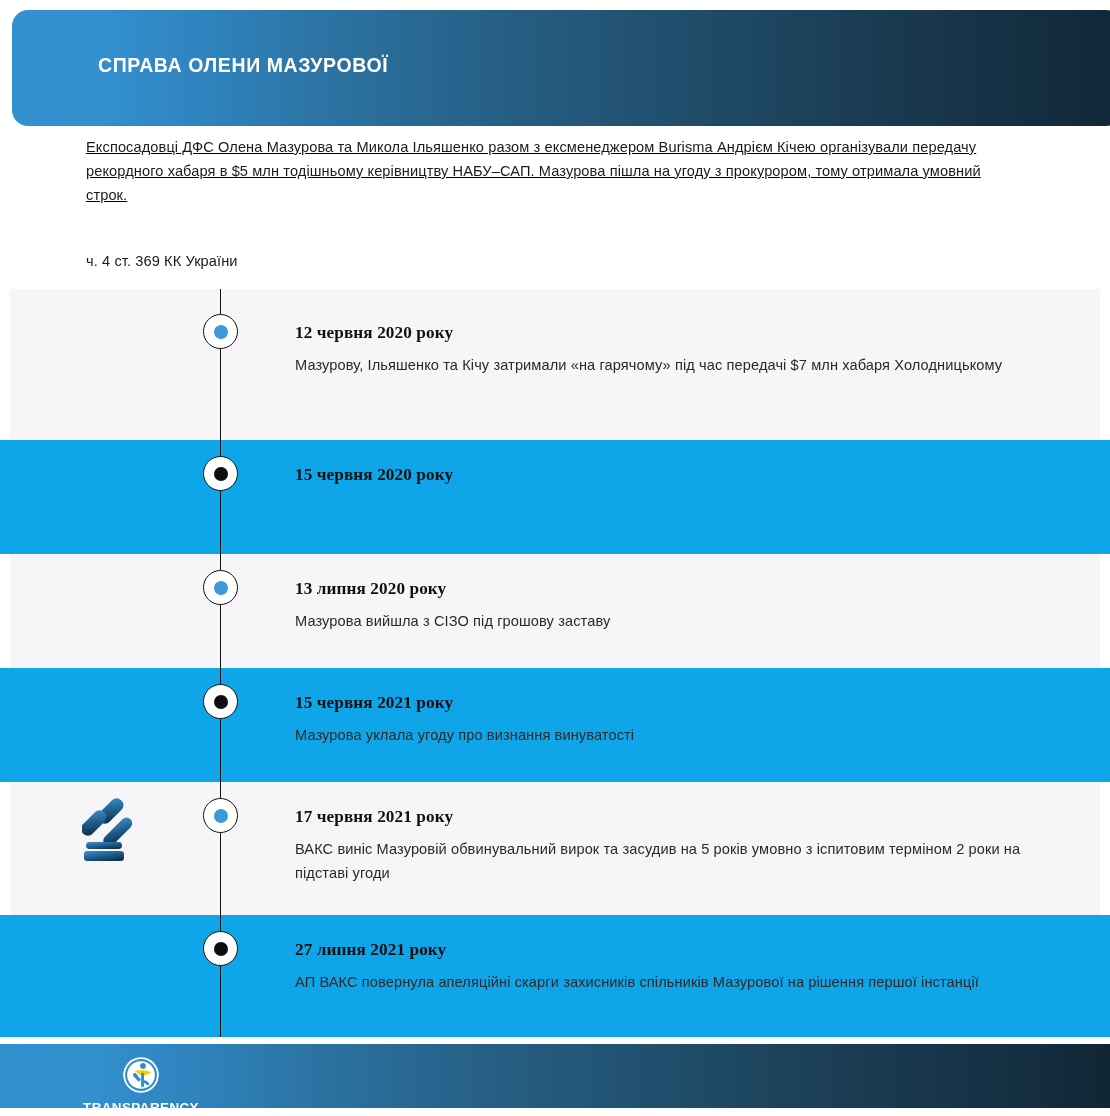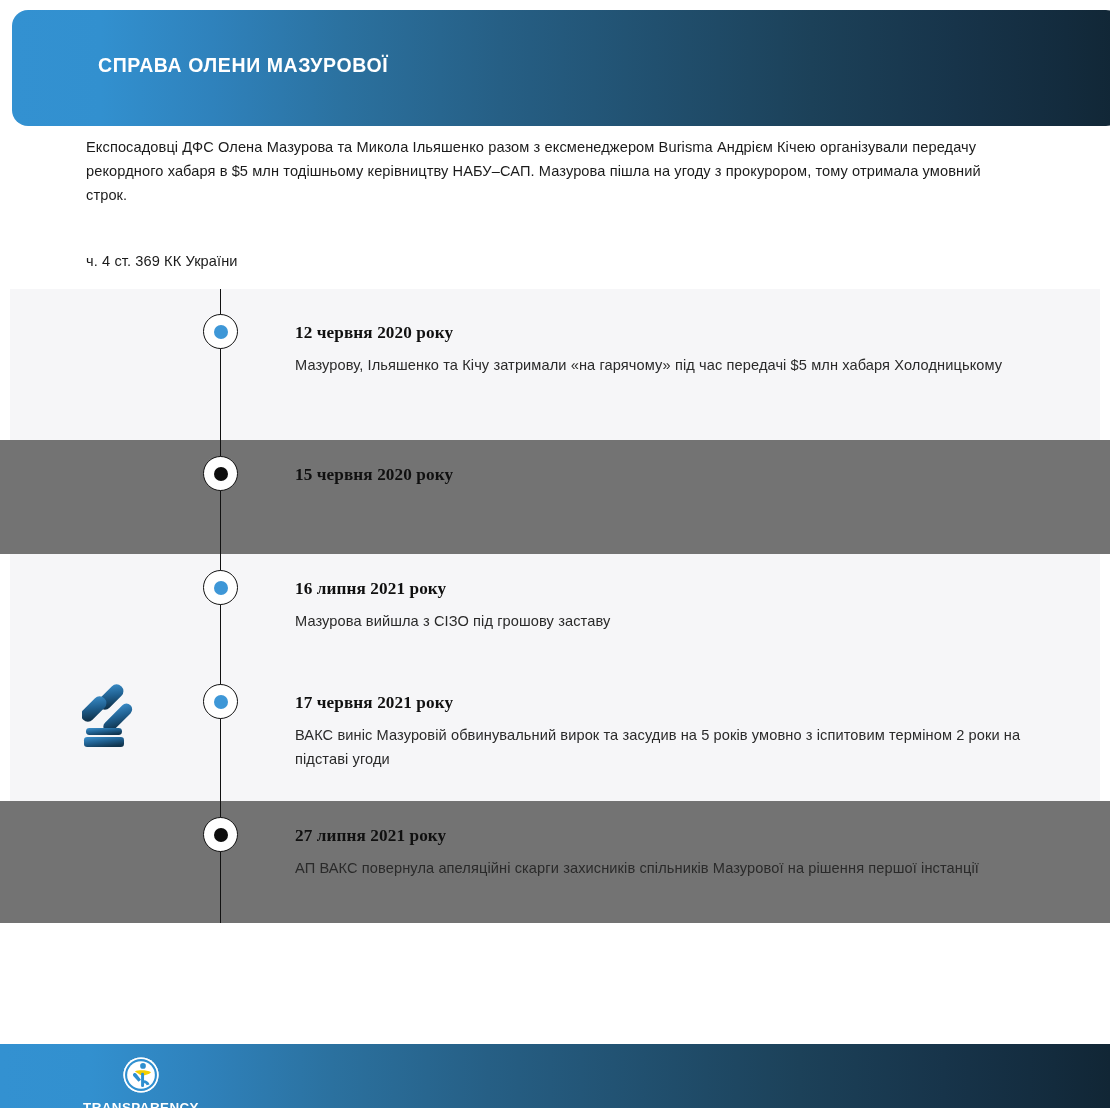--- a/index.html
+++ b/index.html
@@ -48,20 +48,21 @@
     color: #ffffff;
     white-space: nowrap;
   }
 
   
   .intro {
     position: absolute;
     left: 86px;
     top: 136px;
     width: 940px;
+    text-decoration: underline;
   }
   .intro p {
     font-size: 14.6px;
     line-height: 23.8px;
     color: #1b1b1b;
     letter-spacing: 0.1px;
   }
   .article-ref {
     position: absolute;
     left: 86px;
@@ -74,21 +75,21 @@
   
   .timeline {
     position: absolute;
     left: 0;
     top: 289px;
     width: 1110px;
   }
   .trow {
     position: relative;
     width: 1110px;
-    background: #737373;
+    background: #0ea5e9;
   }
   .trow.alt { background: #f6f6f8; }
   .trow.alt::before {
     content: "";
     position: absolute;
     left: 0; top: 0;
     width: 10px; height: 100%;
     background: #ffffff;
   }
   .trow.alt::after {
@@ -221,40 +222,50 @@
   <div class="article-ref">ч. 4 ст. 369 КК України</div>
 
   <div class="timeline" id="timeline">
       <div class="trow alt" style="height: 151px;">
         <div class="spine"></div>
         <div class="marker" style="top: 25px;">
           <div class="inner"></div>
         </div>
         <div class="tcontent" style="top: 34px;">
           <div class="tdate">12 червня 2020 року</div>
-          <div class="tdesc">Мазурову, Ільяшенко та Кічу затримали «на гарячому» під час передачі $5 млн хабаря Холодницькому</div>
+          <div class="tdesc">Мазурову, Ільяшенко та Кічу затримали «на гарячому» під час передачі $7 млн хабаря Холодницькому</div>
         </div>
       </div>
       <div class="trow" style="height: 114px;">
         <div class="spine"></div>
         <div class="marker" style="top: 16px;">
           <div class="inner dark"></div>
         </div>
         <div class="tcontent" style="top: 25px;">
           <div class="tdate">15 червня 2020 року</div>
         </div>
       </div>
       <div class="trow alt" style="height: 114px;">
         <div class="spine"></div>
         <div class="marker" style="top: 16px;">
           <div class="inner"></div>
         </div>
         <div class="tcontent" style="top: 25px;">
-          <div class="tdate">16 липня 2021 року</div>
+          <div class="tdate">13 липня 2020 року</div>
           <div class="tdesc">Мазурова вийшла з СІЗО під грошову заставу</div>
+        </div>
+      </div>
+      <div class="trow" style="height: 114px;">
+        <div class="spine"></div>
+        <div class="marker" style="top: 16px;">
+          <div class="inner dark"></div>
+        </div>
+        <div class="tcontent" style="top: 25px;">
+          <div class="tdate">15 червня 2021 року</div>
+          <div class="tdesc">Мазурова уклала угоду про визнання винуватості</div>
         </div>
       </div>
       <div class="trow alt" style="height: 133px;">
         <div class="spine"></div>
         <div class="gavel" style="top: 12px;"><svg viewBox="0 0 72 68" width="72" height="68">
             <defs>
               <linearGradient id="gv" x1="0" y1="0" x2="0.6" y2="1">
                 <stop offset="0" stop-color="#3d92cf"></stop>
                 <stop offset="0.55" stop-color="#1f5f8f"></stop>
                 <stop offset="1" stop-color="#11354f"></stop>

